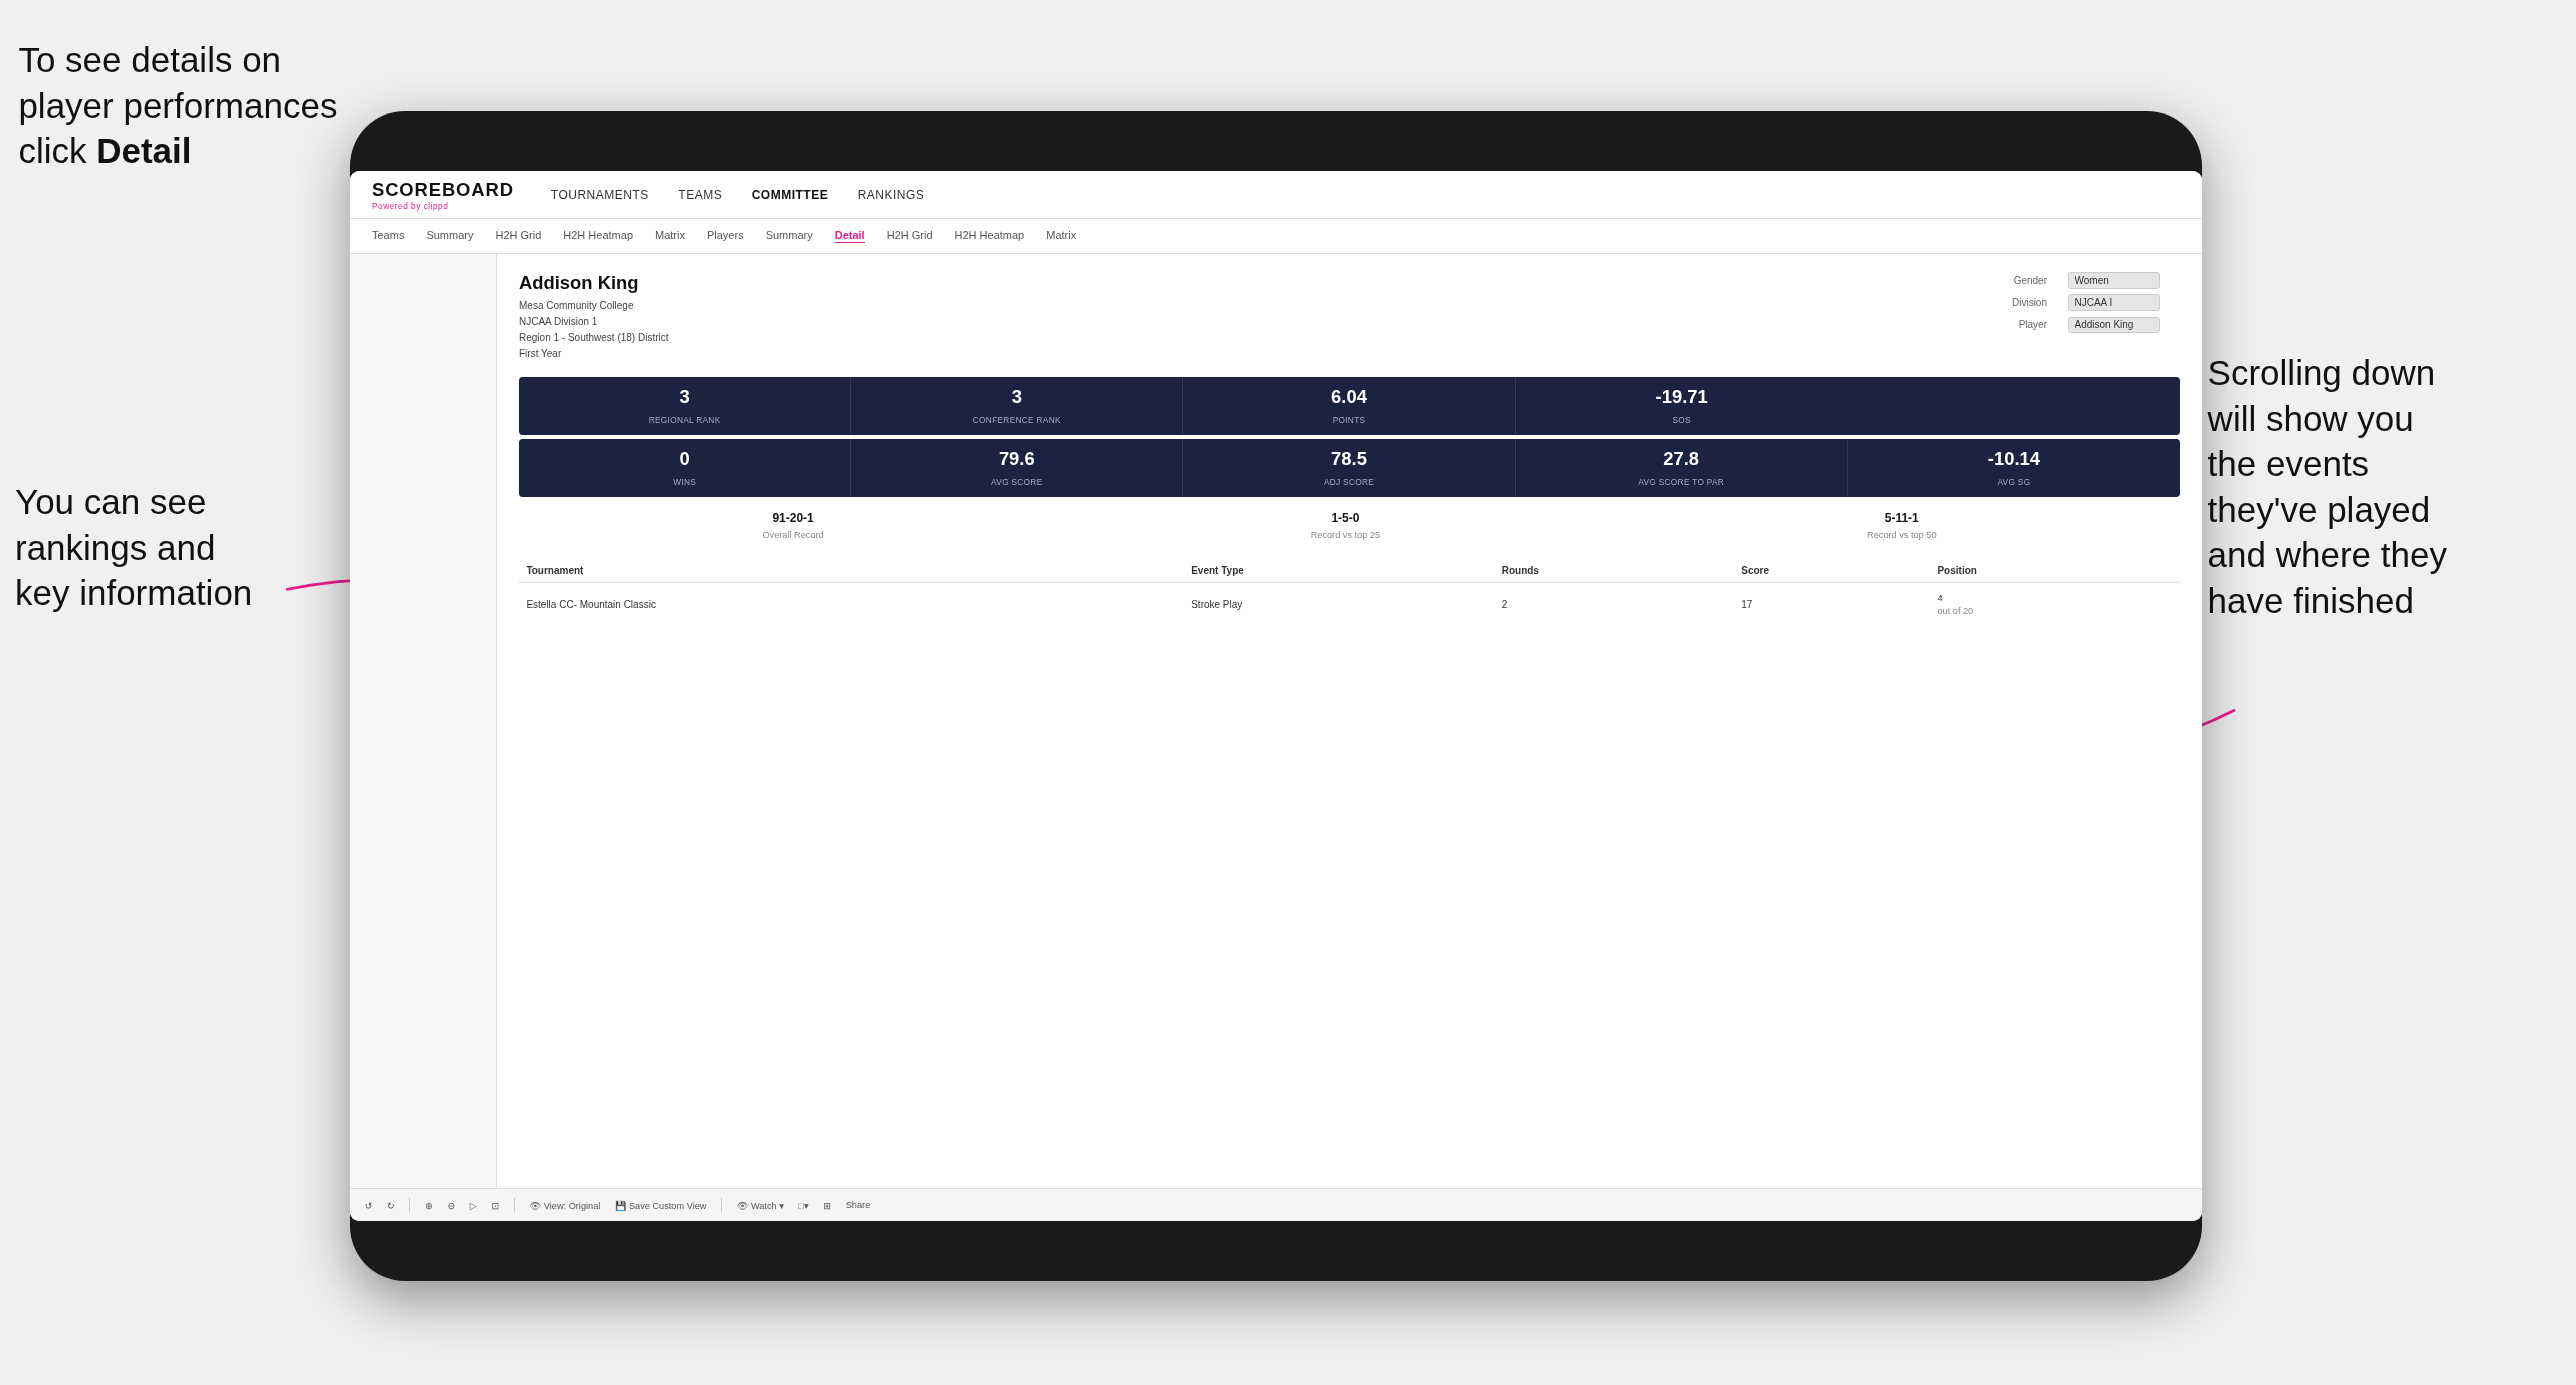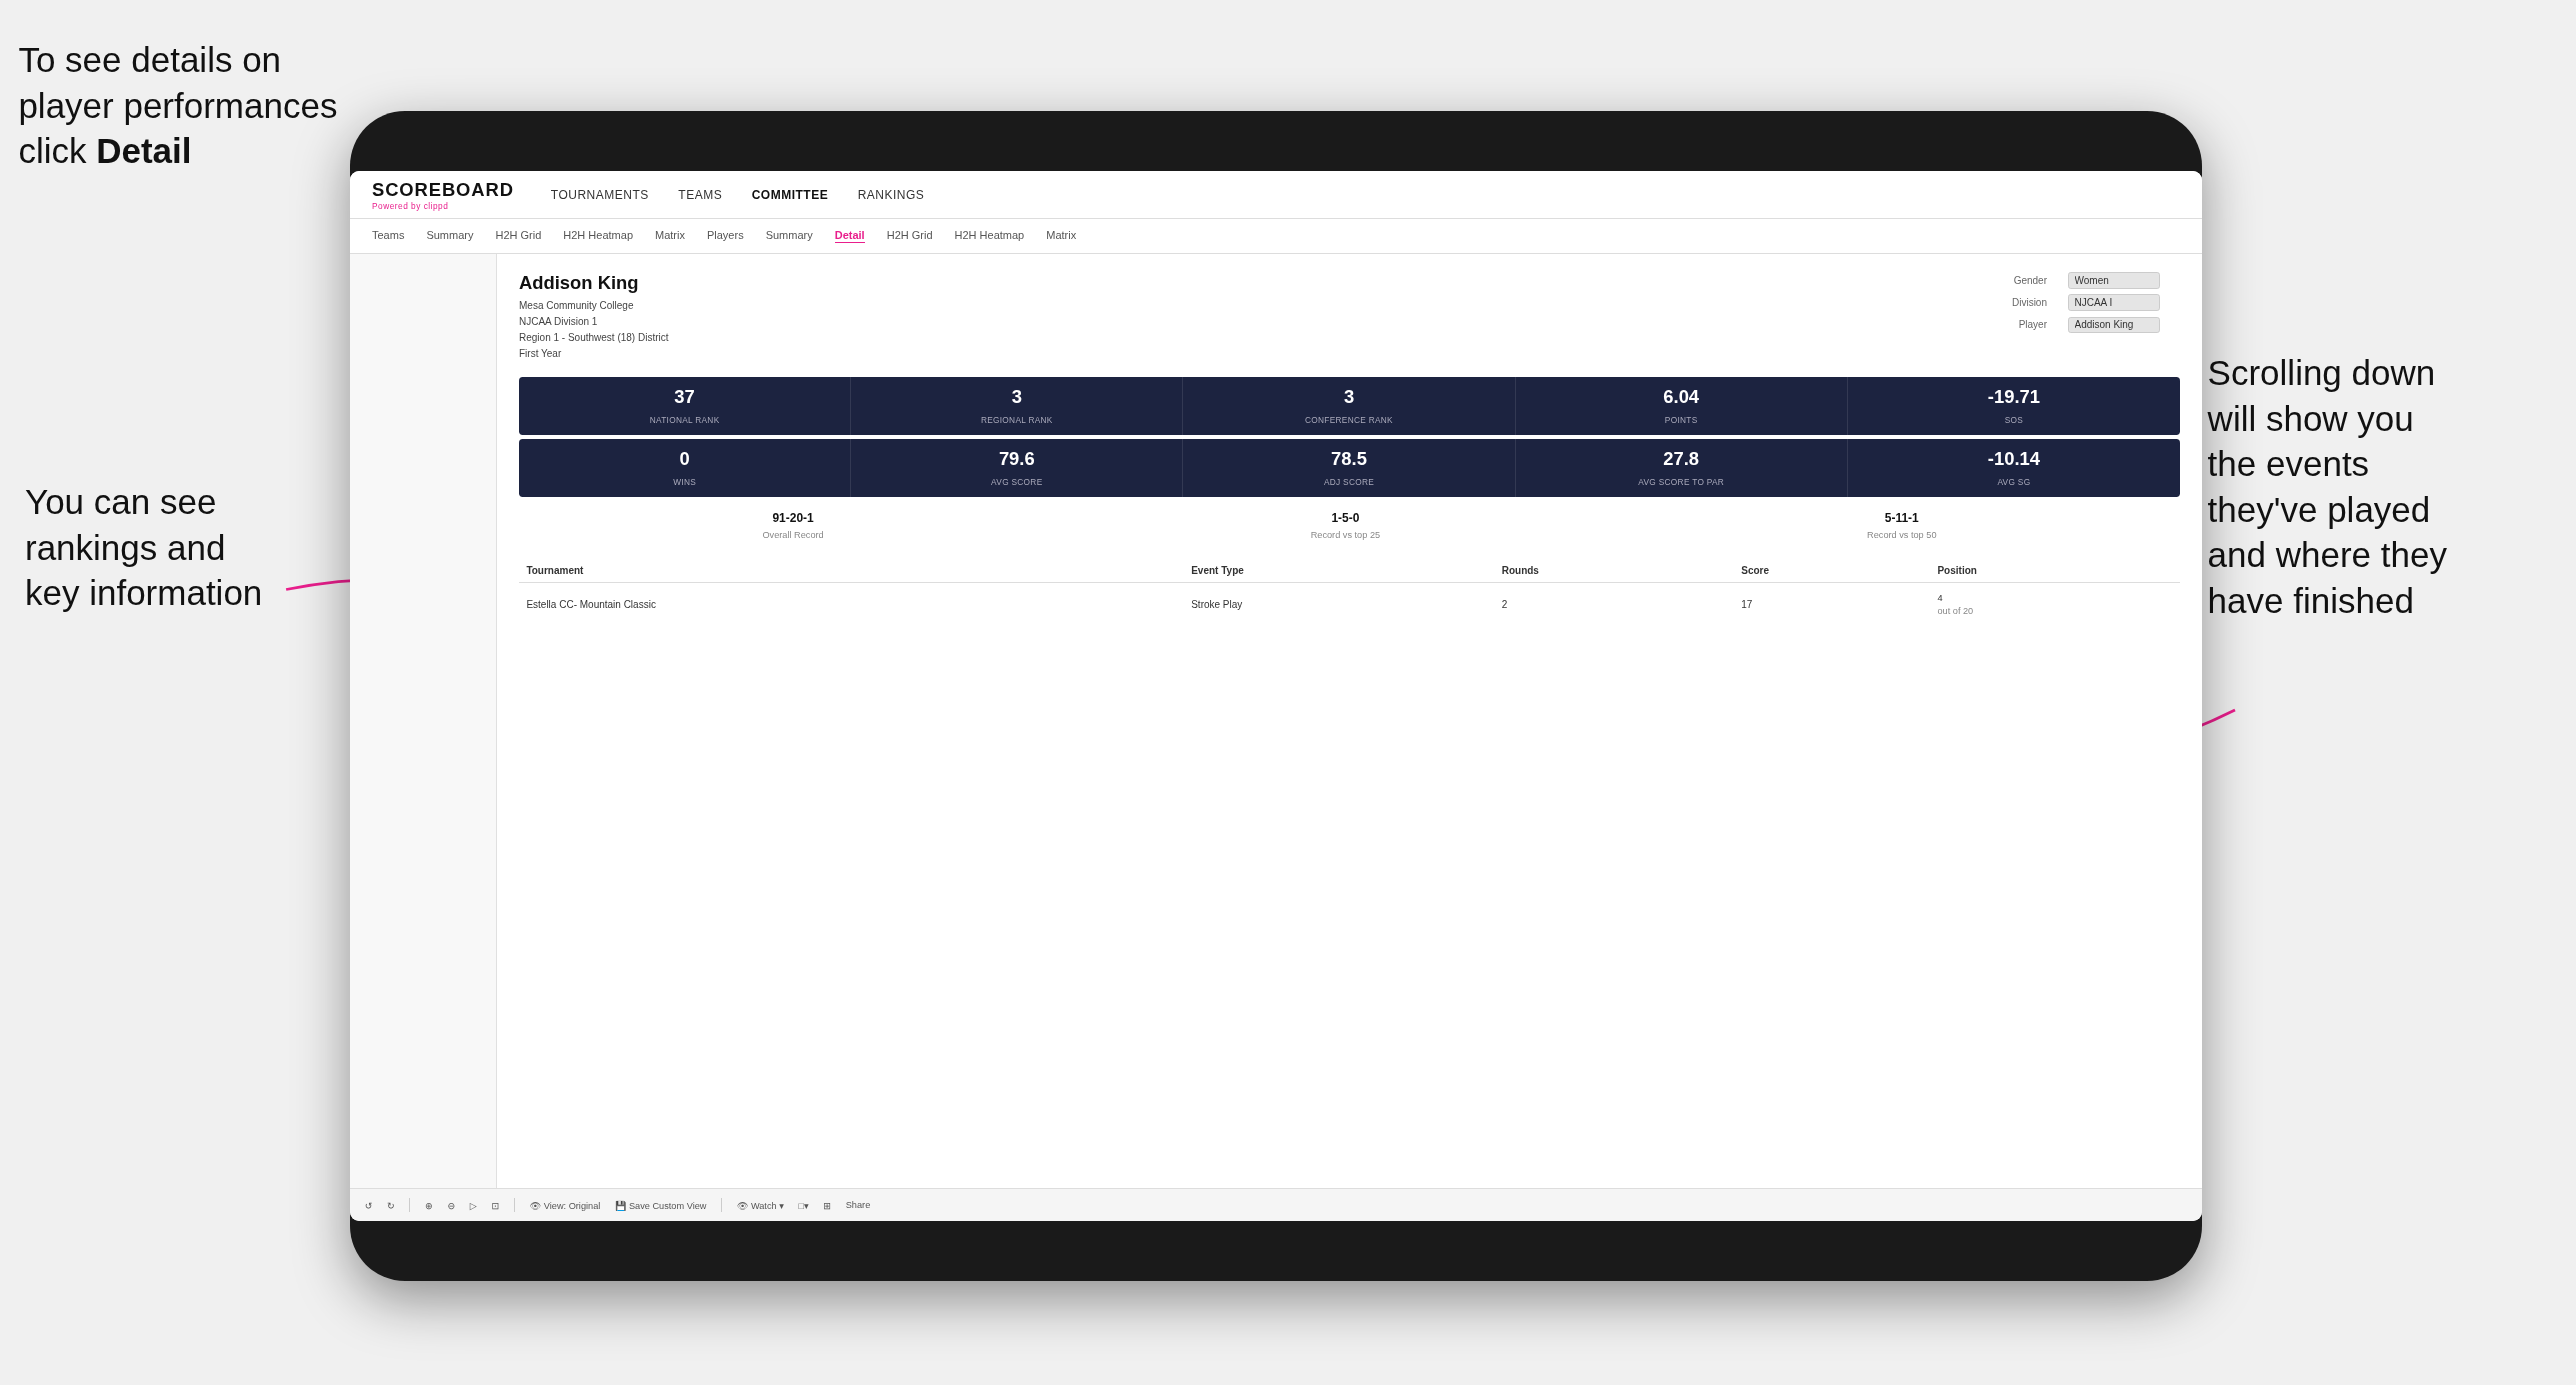--- a/index.html
+++ b/index.html
@@ -21,21 +21,21 @@
     }
     .annotation strong { font-weight: 900; }
 
     .annotation-tl {
       top: 37px;
       left: 18.4px;
       width: 350px;
     }
     .annotation-bl {
       top: 479px;
-      left: 25px;
+      left: 15px;
       width: 313px;
     }
     .annotation-br {
       top: 350px;
       right: 18.4px;
       width: 350px;
       text-align: left;
     }
 
     
@@ -415,24 +415,20 @@
             <div class="control-row">
               <label>Player</label>
               <select class="control-select">
                 <option>Addison King</option>
               </select>
             </div>
           </div>
         </div>
 
         <div class="stats-grid">
-          <div class="stat-cell">
-            <span class="stat-value">37</span>
-            <span class="stat-label">National Rank</span>
-          </div>
           <div class="stat-cell">
             <span class="stat-value">3</span>
             <span class="stat-label">Regional Rank</span>
           </div>
           <div class="stat-cell">
             <span class="stat-value">3</span>
             <span class="stat-label">Conference Rank</span>
           </div>
           <div class="stat-cell">
             <span class="stat-value">6.04</span>

